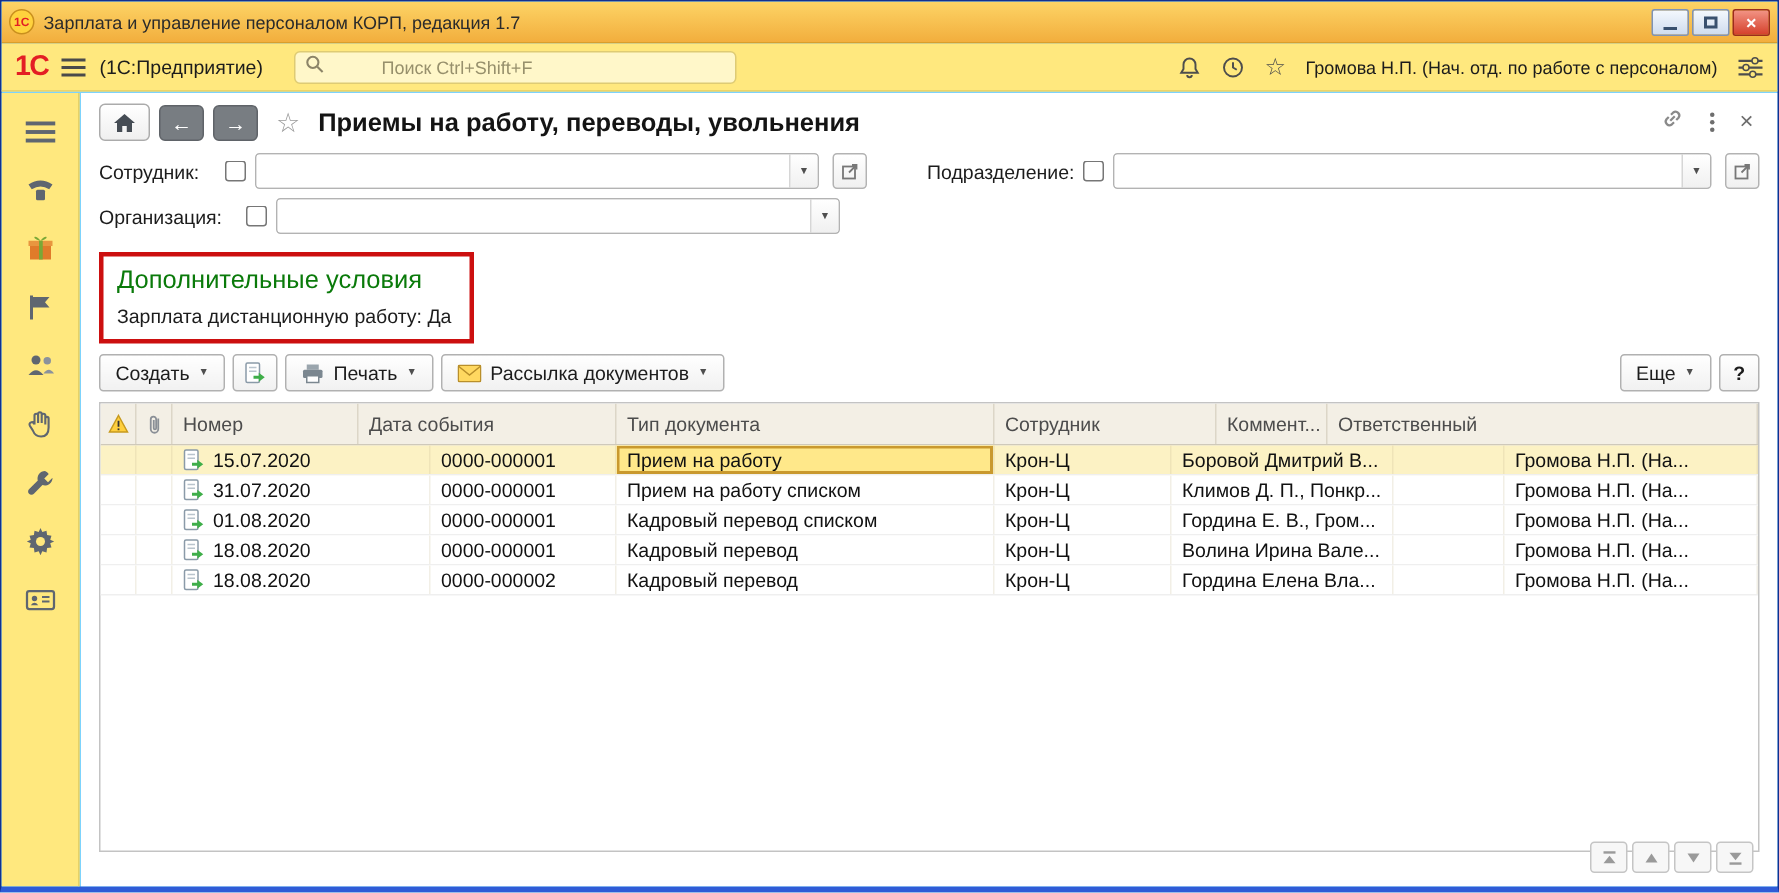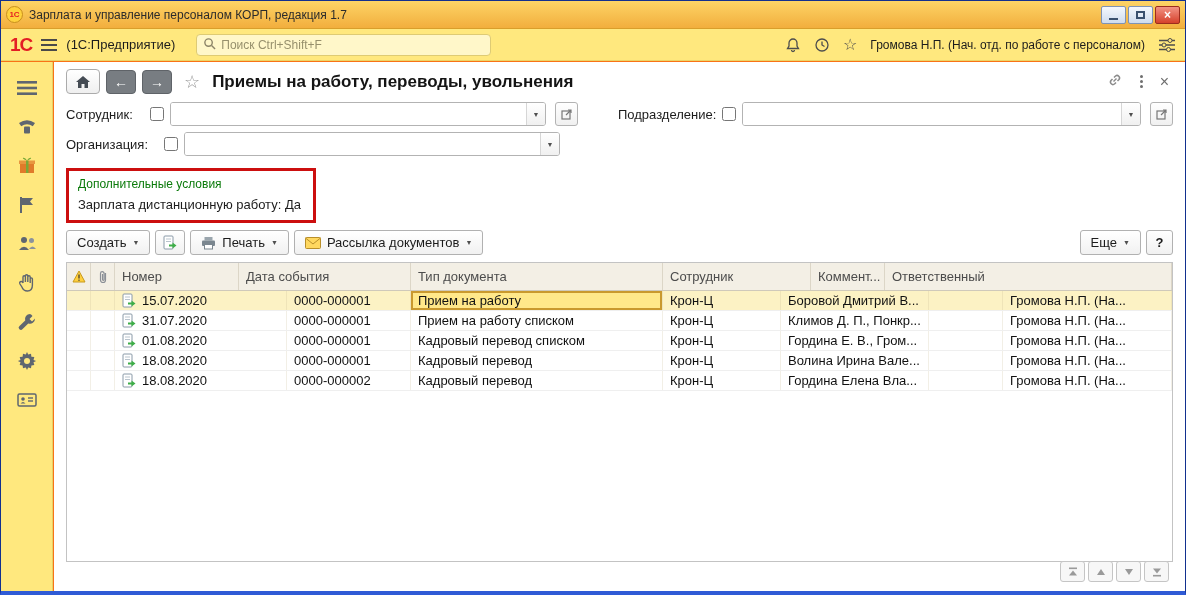--- a/index.html
+++ b/index.html
@@ -1,18 +1,18 @@
 <!DOCTYPE html>
 <html><head>
 <meta charset="utf-8">
 <style>
   * { box-sizing: border-box; margin: 0; padding: 0; }
   html,body { background:#cfd6e2; }
   body { font-family:"Liberation Sans", sans-serif; }
-  .window { position:relative; width:1186px; height:595px; background:#f97316;
+  .window { position:relative; width:1186px; height:595px; background:#7dd3fc;
             border:1px solid #12308f; border-bottom:4px solid #2f5bd6; overflow:hidden; }
 
   
   .titlebar { height:28px; background:linear-gradient(#fdd466,#f2ae3d);
               display:flex; align-items:center; padding:0 5px; border-bottom:1px solid #d99e2b; }
   .appicon { width:17px; height:17px; border-radius:50%; background:#ffd23d; border:1px solid #c98f1d;
              color:#e31e24; font-size:8px; font-weight:bold; display:flex; align-items:center; justify-content:center; }
   .wtitle { font-size:12px; color:#2b2b2b; margin-left:6px; }
   .winbtns { margin-left:auto; display:flex; gap:2px; }
   .wbtn { width:25px; height:18px; border:1px solid #7e93b6; border-radius:2px;
@@ -25,21 +25,21 @@
   .appbar { height:32px; background:#ffe87e; display:flex; align-items:center; gap:9px;
             padding:0 9px; border-bottom:1px solid #ecd468; }
   .logo1c { color:#e31e24; font-weight:bold; font-size:19px; letter-spacing:-1px; }
   .burger { display:flex; flex-direction:column; gap:3px; cursor:pointer; }
   .burger i { display:block; width:16px; height:2px; background:#4a4a4a; }
   .apptext { font-size:13px; color:#1c1c1c; }
   .appmode { font-size:13px; color:#1c1c1c; }
   .searchbox { width:295px; height:22px; background:#fff7c9; border:1px solid #decb74; border-radius:4px;
                display:flex; align-items:center; padding:0 6px; gap:5px; margin-left:12px; }
   .searchbox input { border:none; outline:none; background:transparent; font-size:12px; color:#6e6748; width:100%;
-                     font-family:"Liberation Sans", sans-serif; }
+                     font-family:"Liberation Sans", sans-serif;margin-left:33px; }
   .searchbox input::placeholder { color:#97906c; }
   .hdr-icons { margin-left:auto; display:flex; align-items:center; gap:13px; }
   .hicon { cursor:pointer; display:flex; align-items:center; }
   .hstar { font-size:16px; color:#4d4d4d; }
   .username { font-size:12px; color:#1c1c1c; white-space:nowrap; cursor:pointer; }
 
   
   .sidebar { position:absolute; left:0; top:61px; bottom:0; width:52px; background:#ffe87e;
              border-right:1px solid #e6d167; display:flex; flex-direction:column; align-items:center;
              padding-top:14px; gap:15px; }
@@ -72,21 +72,21 @@
   .dd { width:19px; display:flex; align-items:center; justify-content:center; color:#4f4f4f;
         font-size:7px; border-left:1px solid #d6d6d6; background:linear-gradient(#fff,#f0f0f0); cursor:pointer; }
   .combo-emp { width:376px; }
   .combo-dep { flex:1; }
   .combo-org { width:376px; }
   .openbtn { width:23px; height:24px; border:1px solid #b3b3b3; border-radius:3px; margin-left:3px;
              background:linear-gradient(#fff,#f0f0f0); display:flex; align-items:center; justify-content:center; cursor:pointer; }
 
   
   .redbox { margin:9px 0 0 12px; width:250px; border:3px solid #cc0f0f; padding:6px 9px 8px 9px; background:#fff; }
-  .greenlink { color:#0a7a0a; font-size:12px; cursor:pointer; }
+  .greenlink { color:#0a7a0a; font-size:17px; cursor:pointer; }
   .condtext { color:#1c1c1c; font-size:13px; margin-top:6px; }
 
   
   .toolbar { display:flex; align-items:center; gap:5px; padding:7px 12px 0 12px; }
   .btn { height:25px; padding:0 10px; background:linear-gradient(#fff,#f1f1f1); border:1px solid #b1b1b1;
          border-radius:3px; font-size:13px; color:#1c1c1c; display:flex; align-items:center; gap:6px; cursor:pointer;
          white-space:nowrap; }
   .btn .dda { font-size:7px; color:#4f4f4f; }
   .iconbtn { width:30px; padding:0; justify-content:center; }
   .tb-right { margin-left:auto; display:flex; gap:5px; }

